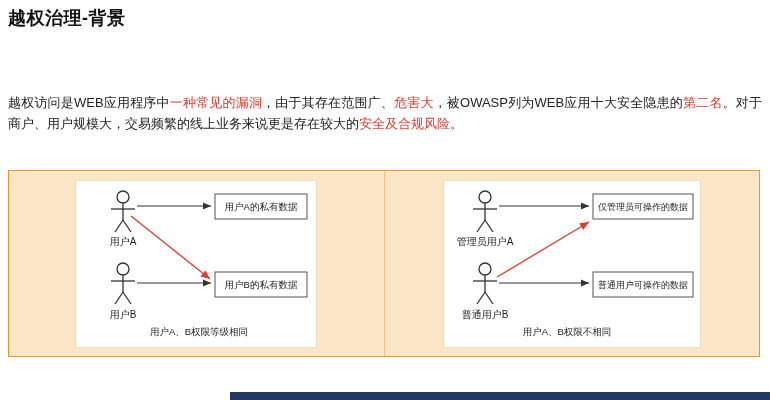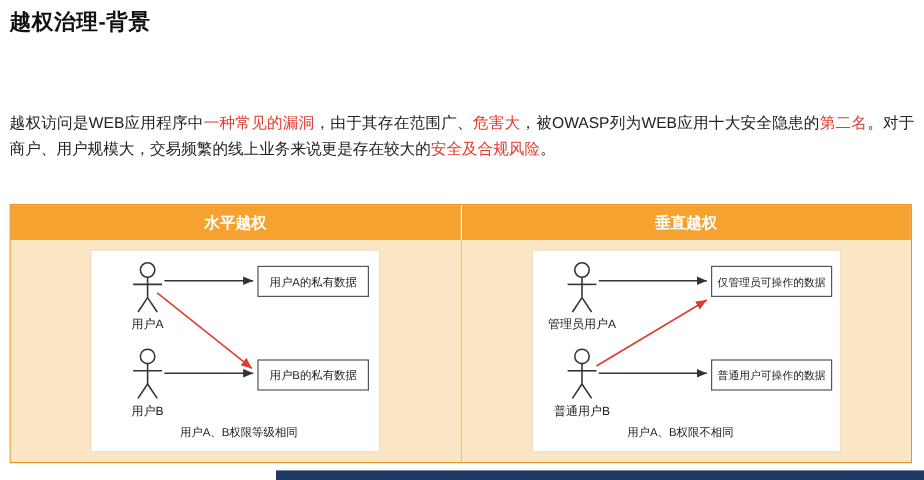--- a/index.html
+++ b/index.html
@@ -35,24 +35,20 @@
   }
 </style>
 </head>
 <body>
 
 <div class="page-title">越权治理-背景</div>
 
 <p class="intro"><span style="color: rgb(34, 34, 34);">越权访问是WEB应用程序中</span><span style="color: rgb(226, 59, 46);">一种常见的漏洞</span><span style="color: rgb(34, 34, 34);">，由于其存在范围广、</span><span style="color: rgb(226, 59, 46);">危害大</span><span style="color: rgb(34, 34, 34);">，被OWASP列为WEB应用十大安全隐患的</span><span style="color: rgb(226, 59, 46);">第二名</span><span style="color: rgb(34, 34, 34);">。对于商户、用户规模大，交易频繁的线上业务来说更是存在较大的</span><span style="color: rgb(226, 59, 46);">安全及合规风险</span><span style="color: rgb(34, 34, 34);">。</span></p>
 
 <div class="cmp-table">
-  <div class="thead" style="background: rgb(245, 162, 48);">
-    <div class="th">水平越权</div>
-    <div class="th">垂直越权</div>
-  </div>
   <div class="tbody" style="background: rgb(251, 231, 198);">
 
     <div class="td">
       <div class="panel">
         <svg width="238" height="160" viewBox="0 0 238 160">
           <defs>
             <marker id="ah-black" markerWidth="8" markerHeight="8" refX="7" refY="3" orient="auto">
               <path d="M0,0 L7,3 L0,6 Z" fill="#333333"></path>
             </marker>
             <marker id="ah-red" markerWidth="8" markerHeight="8" refX="7" refY="3" orient="auto">

